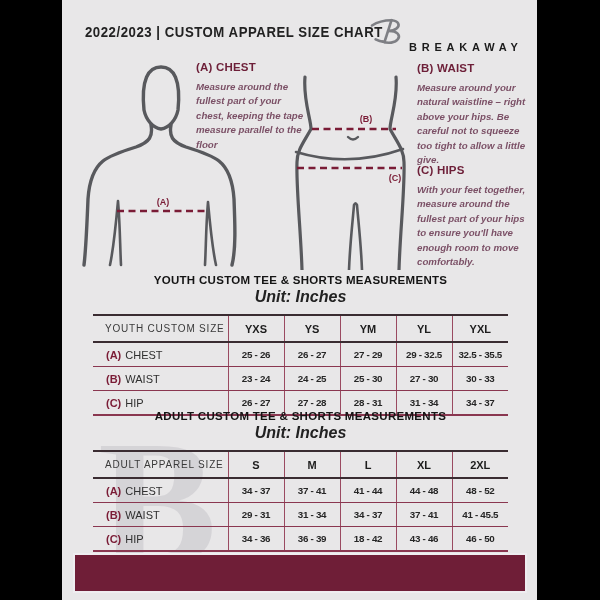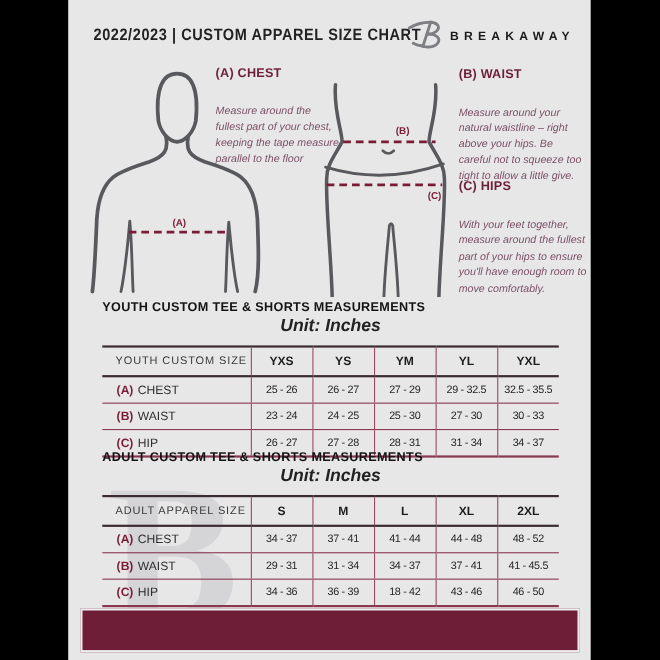--- a/index.html
+++ b/index.html
@@ -14,42 +14,42 @@
     background:#e8e7e8;overflow:hidden;
   }
   
   .hdr-title{
     position:absolute;left:23px;top:23px;
     font-size:15px;font-weight:800;color:#222;letter-spacing:.6px;
     transform:scaleX(.88);transform-origin:left center;white-space:nowrap;
   }
   .logo{position:absolute;left:308px;top:14px;}
   .brand{
-    position:absolute;left:347px;top:27px;
+    position:absolute;left:347px;top:41px;
     font-size:11px;font-weight:700;color:#1b1b1b;letter-spacing:4.8px;white-space:nowrap;
   }
   
   .fig{position:absolute;}
   .fig-left{left:13px;top:58px;}
   .fig-mid{left:230px;top:58px;}
   .guide-block{position:absolute;}
   .guide-chest{left:134px;top:61px;width:114px;}
   .guide-waist{left:355px;top:62px;width:114px;}
   .guide-hips{left:355px;top:164px;width:118px;}
   .guide-heading{font-size:11.5px;font-weight:800;color:#6d1f38;letter-spacing:.2px;}
   .guide-body{
-    margin-top:22px;font-size:9.7px;line-height:14.4px;
-    font-style:italic;font-weight:400;color:#7b5066;
+    margin-top:7px;font-size:9.7px;line-height:14.4px;
+    font-style:italic;font-weight:700;color:#7b5066;
   }
   
   .table-block{position:absolute;left:31px;width:415px;z-index:1;}
   .table-block.youth{top:274px;}
   .table-block.adult{top:410px;}
   .tbl-title{
-    font-size:11.5px;font-weight:800;color:#141414;
+    text-align:center;font-size:11.5px;font-weight:800;color:#141414;
     letter-spacing:.3px;margin-bottom:2px;
   }
   .tbl-unit{
     text-align:center;font-size:16px;font-weight:600;font-style:italic;
     color:#222;margin-bottom:8px;
   }
   table.size-table{border-collapse:collapse;width:415px;table-layout:fixed;background:transparent;}
   table.size-table col.c0{width:135px;}
   table.size-table col.cn{width:56px;}
   table.size-table thead th{
@@ -58,21 +58,21 @@
   }
   table.size-table th+th, table.size-table td+td{border-left:1.4px solid #9a4a61;}
   table.size-table tbody td{
     border-bottom:1.6px solid #8a3750;height:21px;vertical-align:middle;background:transparent;
   }
   table.size-table tbody tr:last-child td{border-bottom:2px solid #8a3750;}
   th.col-label{text-align:left;padding-left:12px;font-weight:400;font-size:10px;letter-spacing:.8px;color:#3a3a3a;}
   th.col-size{text-align:center;font-weight:700;font-size:11px;color:#1d1d1d;margin-top:44px;}
   td.row-label{text-align:left;padding-left:13px;font-size:11px;font-weight:500;color:#2f2f2f;white-space:nowrap;}
   td.row-label .prefix{color:#7a1c36;font-weight:800;margin-right:4px;}
-  td.val{text-align:center;font-size:9.8px;letter-spacing:-.3px;font-weight:400;color:#262626;white-space:nowrap;}
+  td.val{text-align:center;font-size:9.8px;letter-spacing:-.3px;font-weight:700;color:#262626;white-space:nowrap;}
   
   .watermark{
     position:absolute;left:36px;top:414px;z-index:0;
     font-family:"Liberation Serif",serif;font-weight:700;
     font-size:178px;line-height:1;color:rgba(190,189,196,.45);
     user-select:none;
   }
   .footer-bar{
     position:absolute;left:11px;top:553px;width:454px;height:40px;
     box-sizing:border-box;background:#6f1e37;border:2px solid #efedf0;z-index:2;

